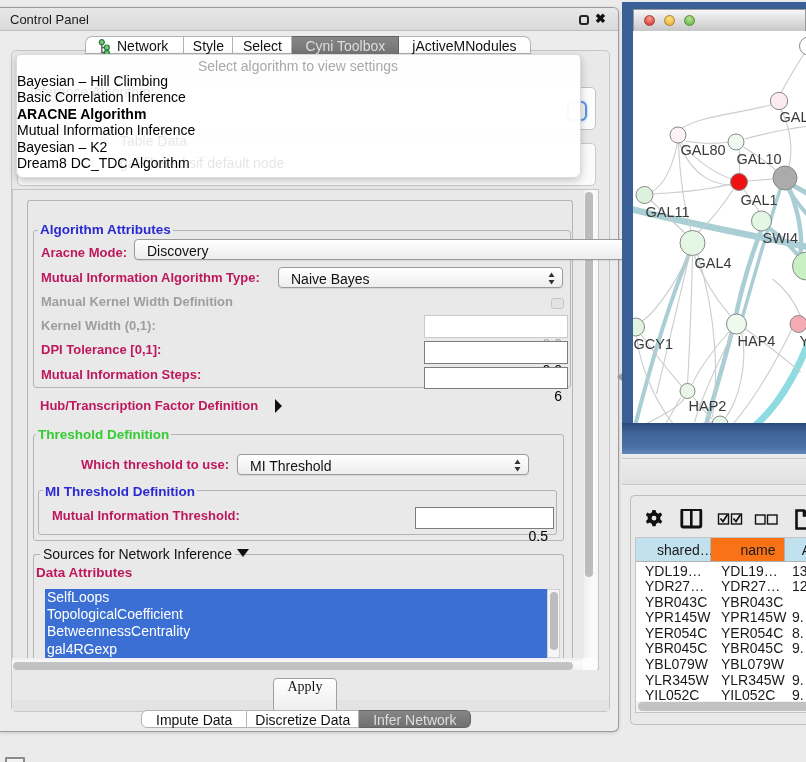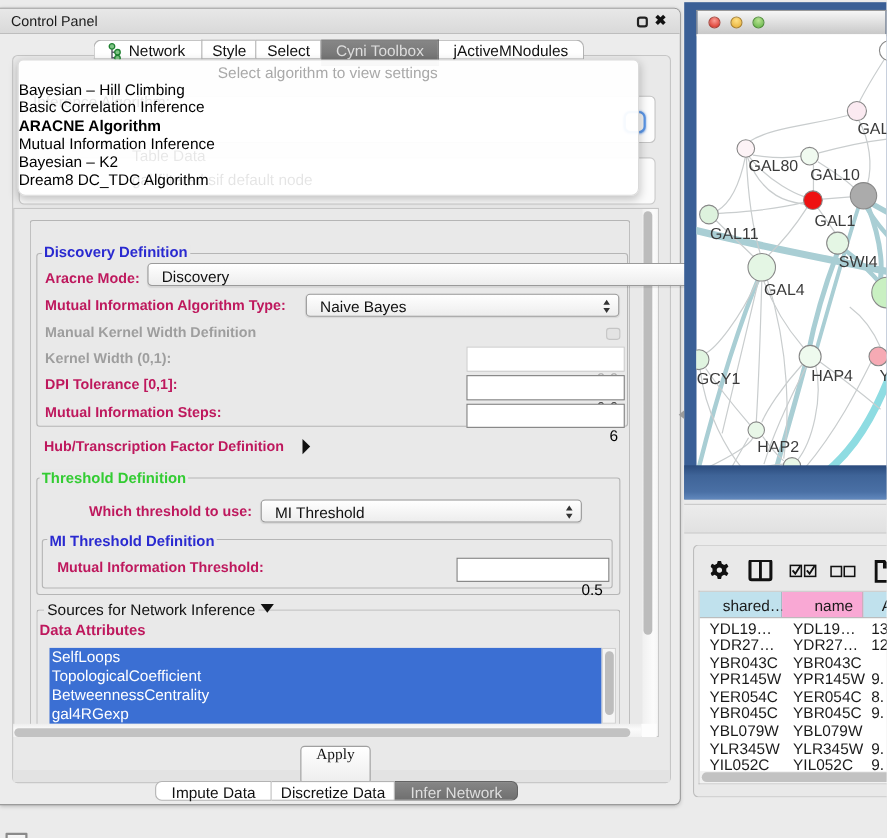--- a/index.html
+++ b/index.html
@@ -43,21 +43,21 @@
     <div style="background:#fff; border:1px solid #b3b3b3; border-left:none; border-radius:0 7px 0 0; padding:0 13px; height:18px;">jActiveMNodules</div>
   </div>
 
   <div class="abs" style="left:584px; top:182px; width:13.5px; height:479px; background:linear-gradient(90deg,#f0f0f0,#fbfbfb 70%,#f6f6f6);">
     <div class="abs" style="left:0.5px; top:2px; width:8.5px; height:385px; background:#bcbcbc; border-radius:4.5px;"></div>
   </div>
 
   <div class="abs" style="left:27px; top:192px; width:546px; height:462px; border:1px solid #b5b5b5; border-bottom:none; border-radius:3px 3px 0 0;"></div>
 
   <div class="abs" style="left:33px; top:222px; width:538px; height:158px; border:1px solid #b5b5b5; border-radius:3px;"></div>
-  <div class="abs" style="left:38px; top:213.5px; background:#e9e9e9; padding:0 2px; font-size:13.5px; font-weight:bold; color:#2a2ad0; white-space:nowrap;">Discovery Definition</div>
+  <div class="abs" style="left:38px; top:213.5px; background:#e9e9e9; padding:0 2px; font-size:13.5px; font-weight:bold; color:#2a2ad0; white-space:nowrap;">Algorithm Attributes</div>
 
   <div class="abs lbl" style="left:41px; top:237px;">Aracne Mode:</div>
   <div class="abs combo" style="left:134px; top:231px; width:510px; height:21px;">
     <div class="cotext">Discovery</div>
     <svg class="spin" width="7" height="13" viewBox="0 0 7 13">
         <path d="M0.5 5 L3.5 0.5 L6.5 5 Z M0.5 8 L3.5 12.5 L6.5 8 Z" fill="#333"></path>
       </svg>
   </div>
 
   <div class="abs lbl" style="left:41px; top:262px;">Mutual Information Algorithm Type:</div>
@@ -251,21 +251,21 @@
       <rect x="109.5" y="6" width="9.5" height="9"></rect>
       <rect x="121.5" y="6" width="9.5" height="9"></rect>
     </g>
     <path d="M74.5 9.5 L77 12.5 L81.5 5.5 M87.5 9.5 L90 12.5 L94.5 5.5" fill="none" stroke="#111" stroke-width="1.7"></path>
     <path d="M150.5 1.5 L158 1.5 L163 6.5 L163 19.5 L150.5 19.5 Z M158 1.5 L158 6.5 L163 6.5" fill="none" stroke="#111" stroke-width="2.6"></path>
   </svg>
 
   <div class="abs" style="left:4px; top:41px; width:176px; height:176px; background:#fff; border:1px solid #c4c4c4; border-right:none; overflow:hidden; font-size:14px; color:#1a1a1a;">
     <div style="display:flex; height:24px; border-bottom:1px solid #b2b2b2; line-height:24px;">
       <div style="width:74.5px; background:#c0e1ed; border-right:1px solid #a5bdc5; padding-left:21px;">shared…</div>
-      <div style="width:76px; background:#f9a8d4; border-right:1px solid #b2b2b2; padding-left:30px;">name</div>
+      <div style="width:76px; background:#f97316; border-right:1px solid #b2b2b2; padding-left:30px;">name</div>
       <div style="flex:1; background:#c0e1ed; padding-left:17px;">A</div>
     </div>
     <div style="line-height:15.6px; padding-top:1.5px;">
       <div style="display:flex;">
           <div style="width:75px; padding-left:9px;">YDL19…</div>
           <div style="width:75px; padding-left:10px;">YDL19…</div>
           <div style="flex:1; padding-left:6px;">13</div>
         </div>
       <div style="display:flex;">
           <div style="width:75px; padding-left:9px;">YDR27…</div>

